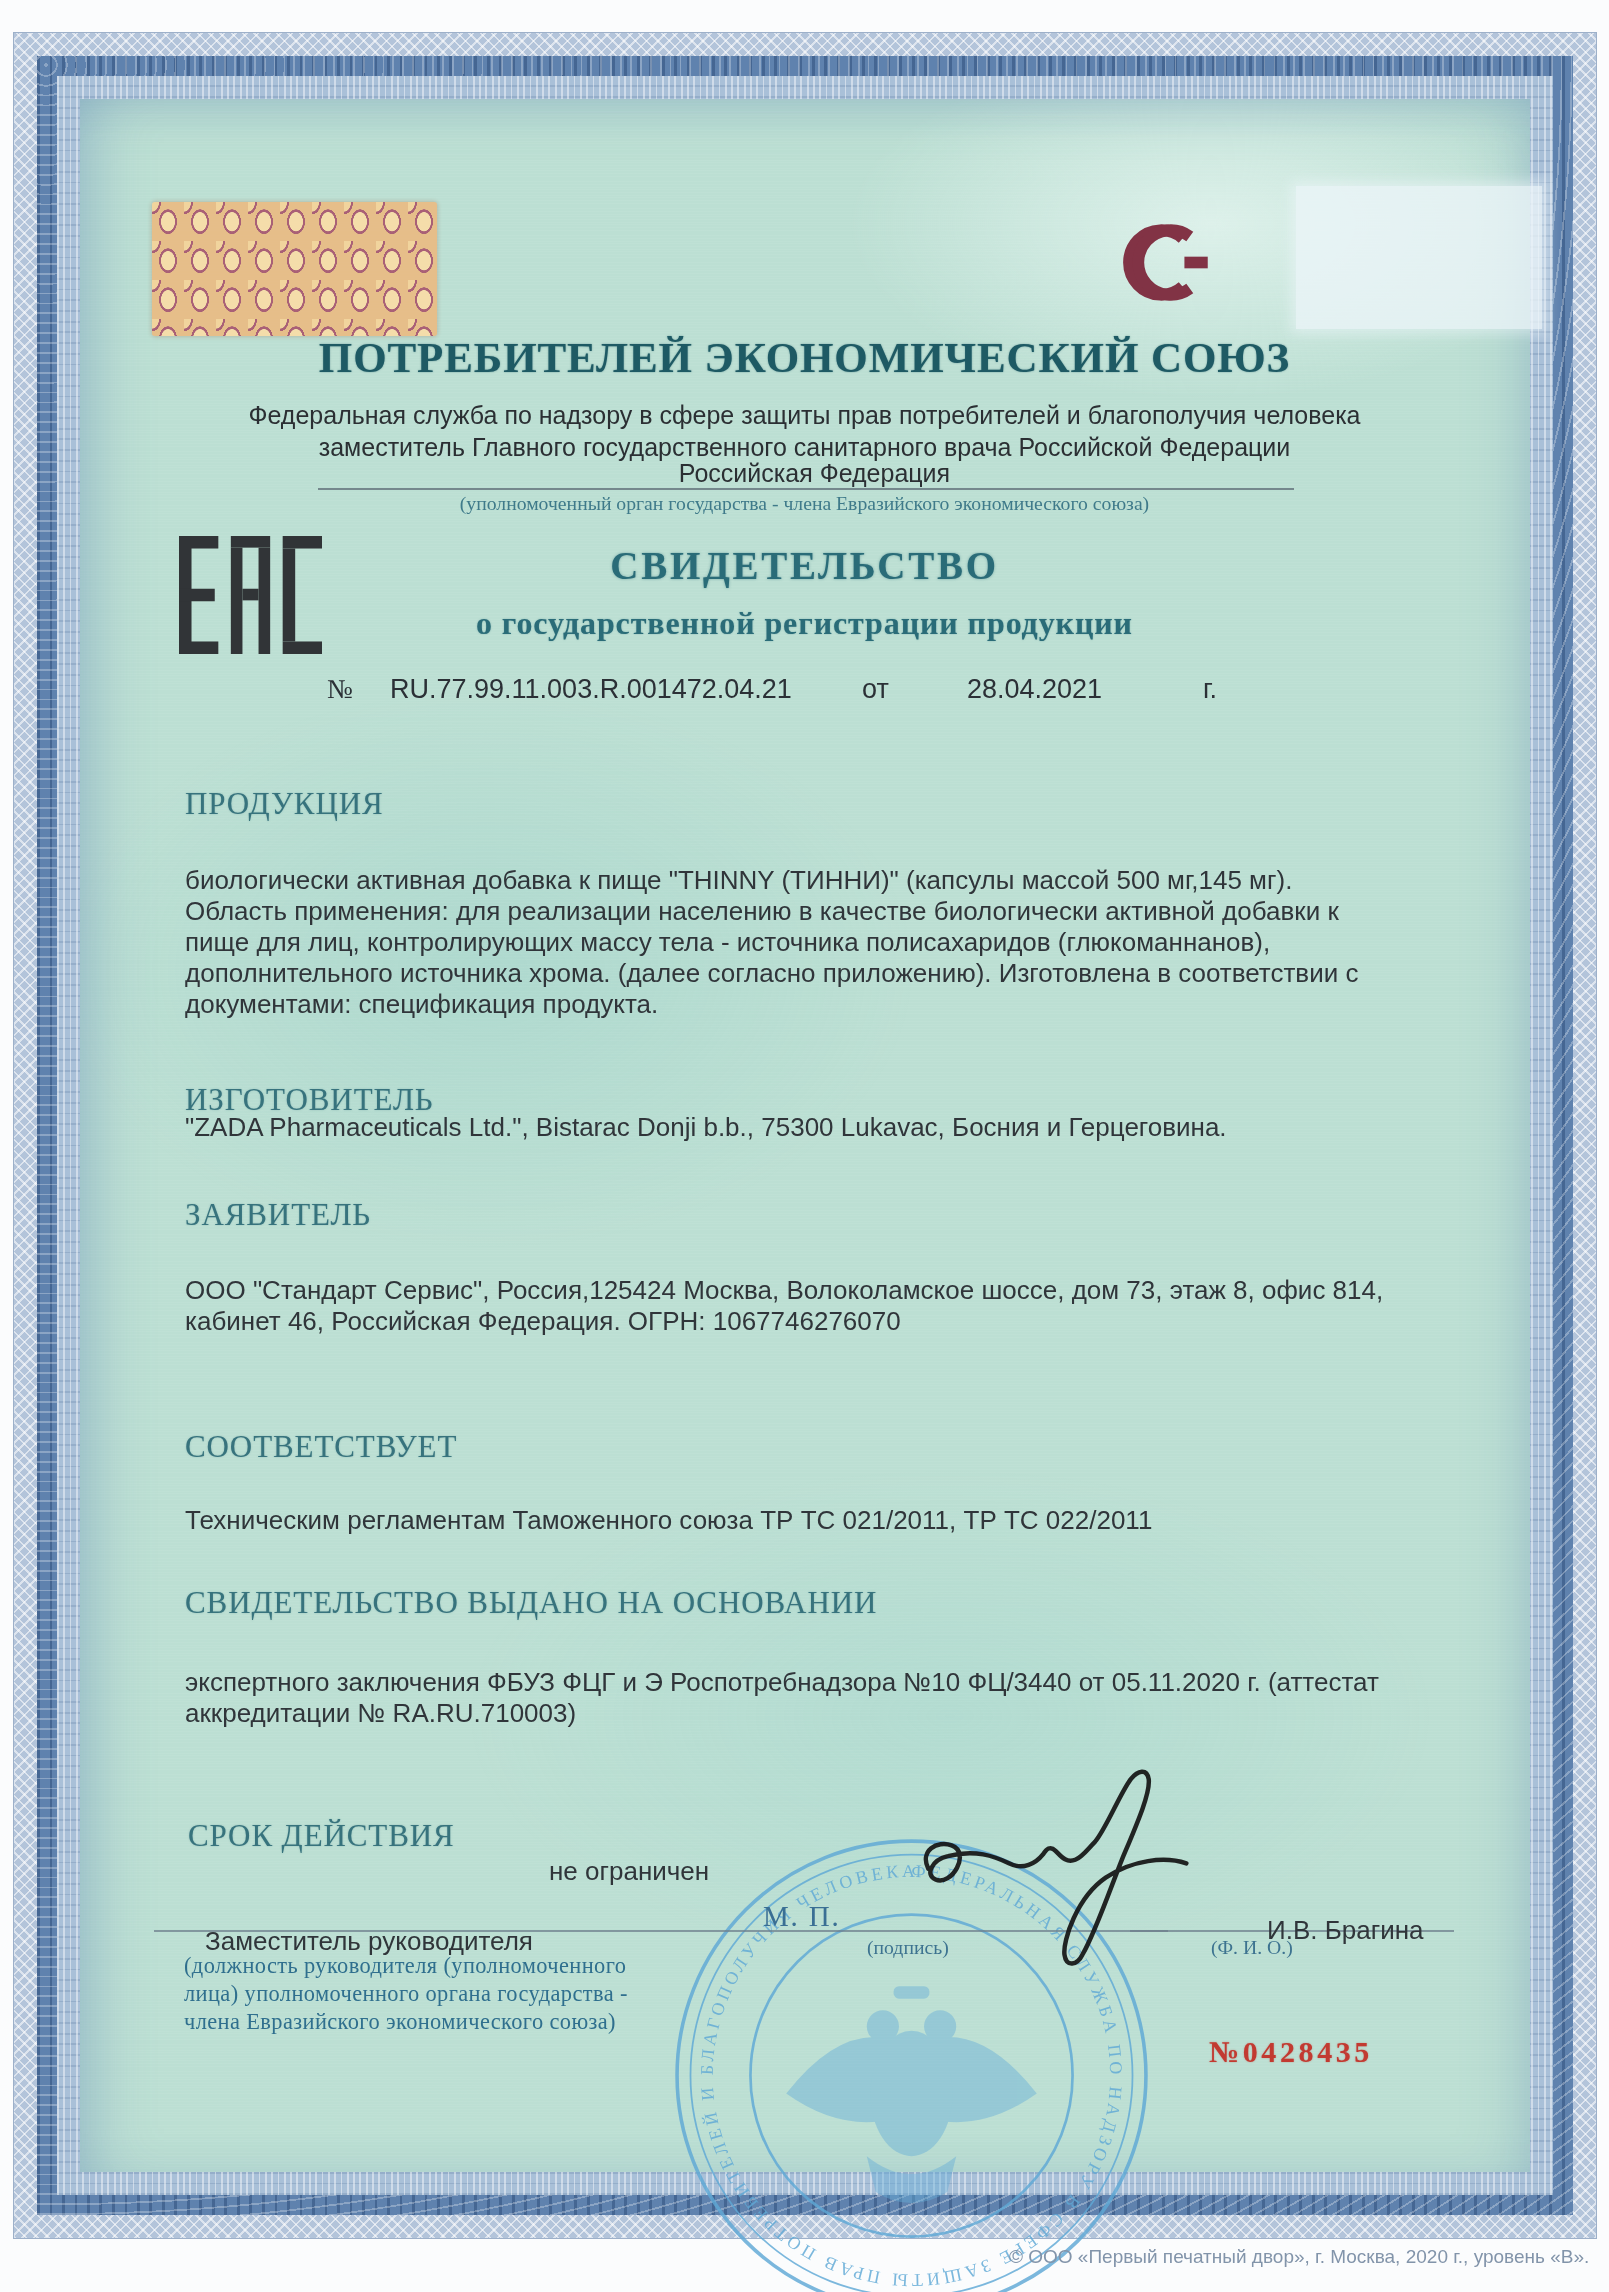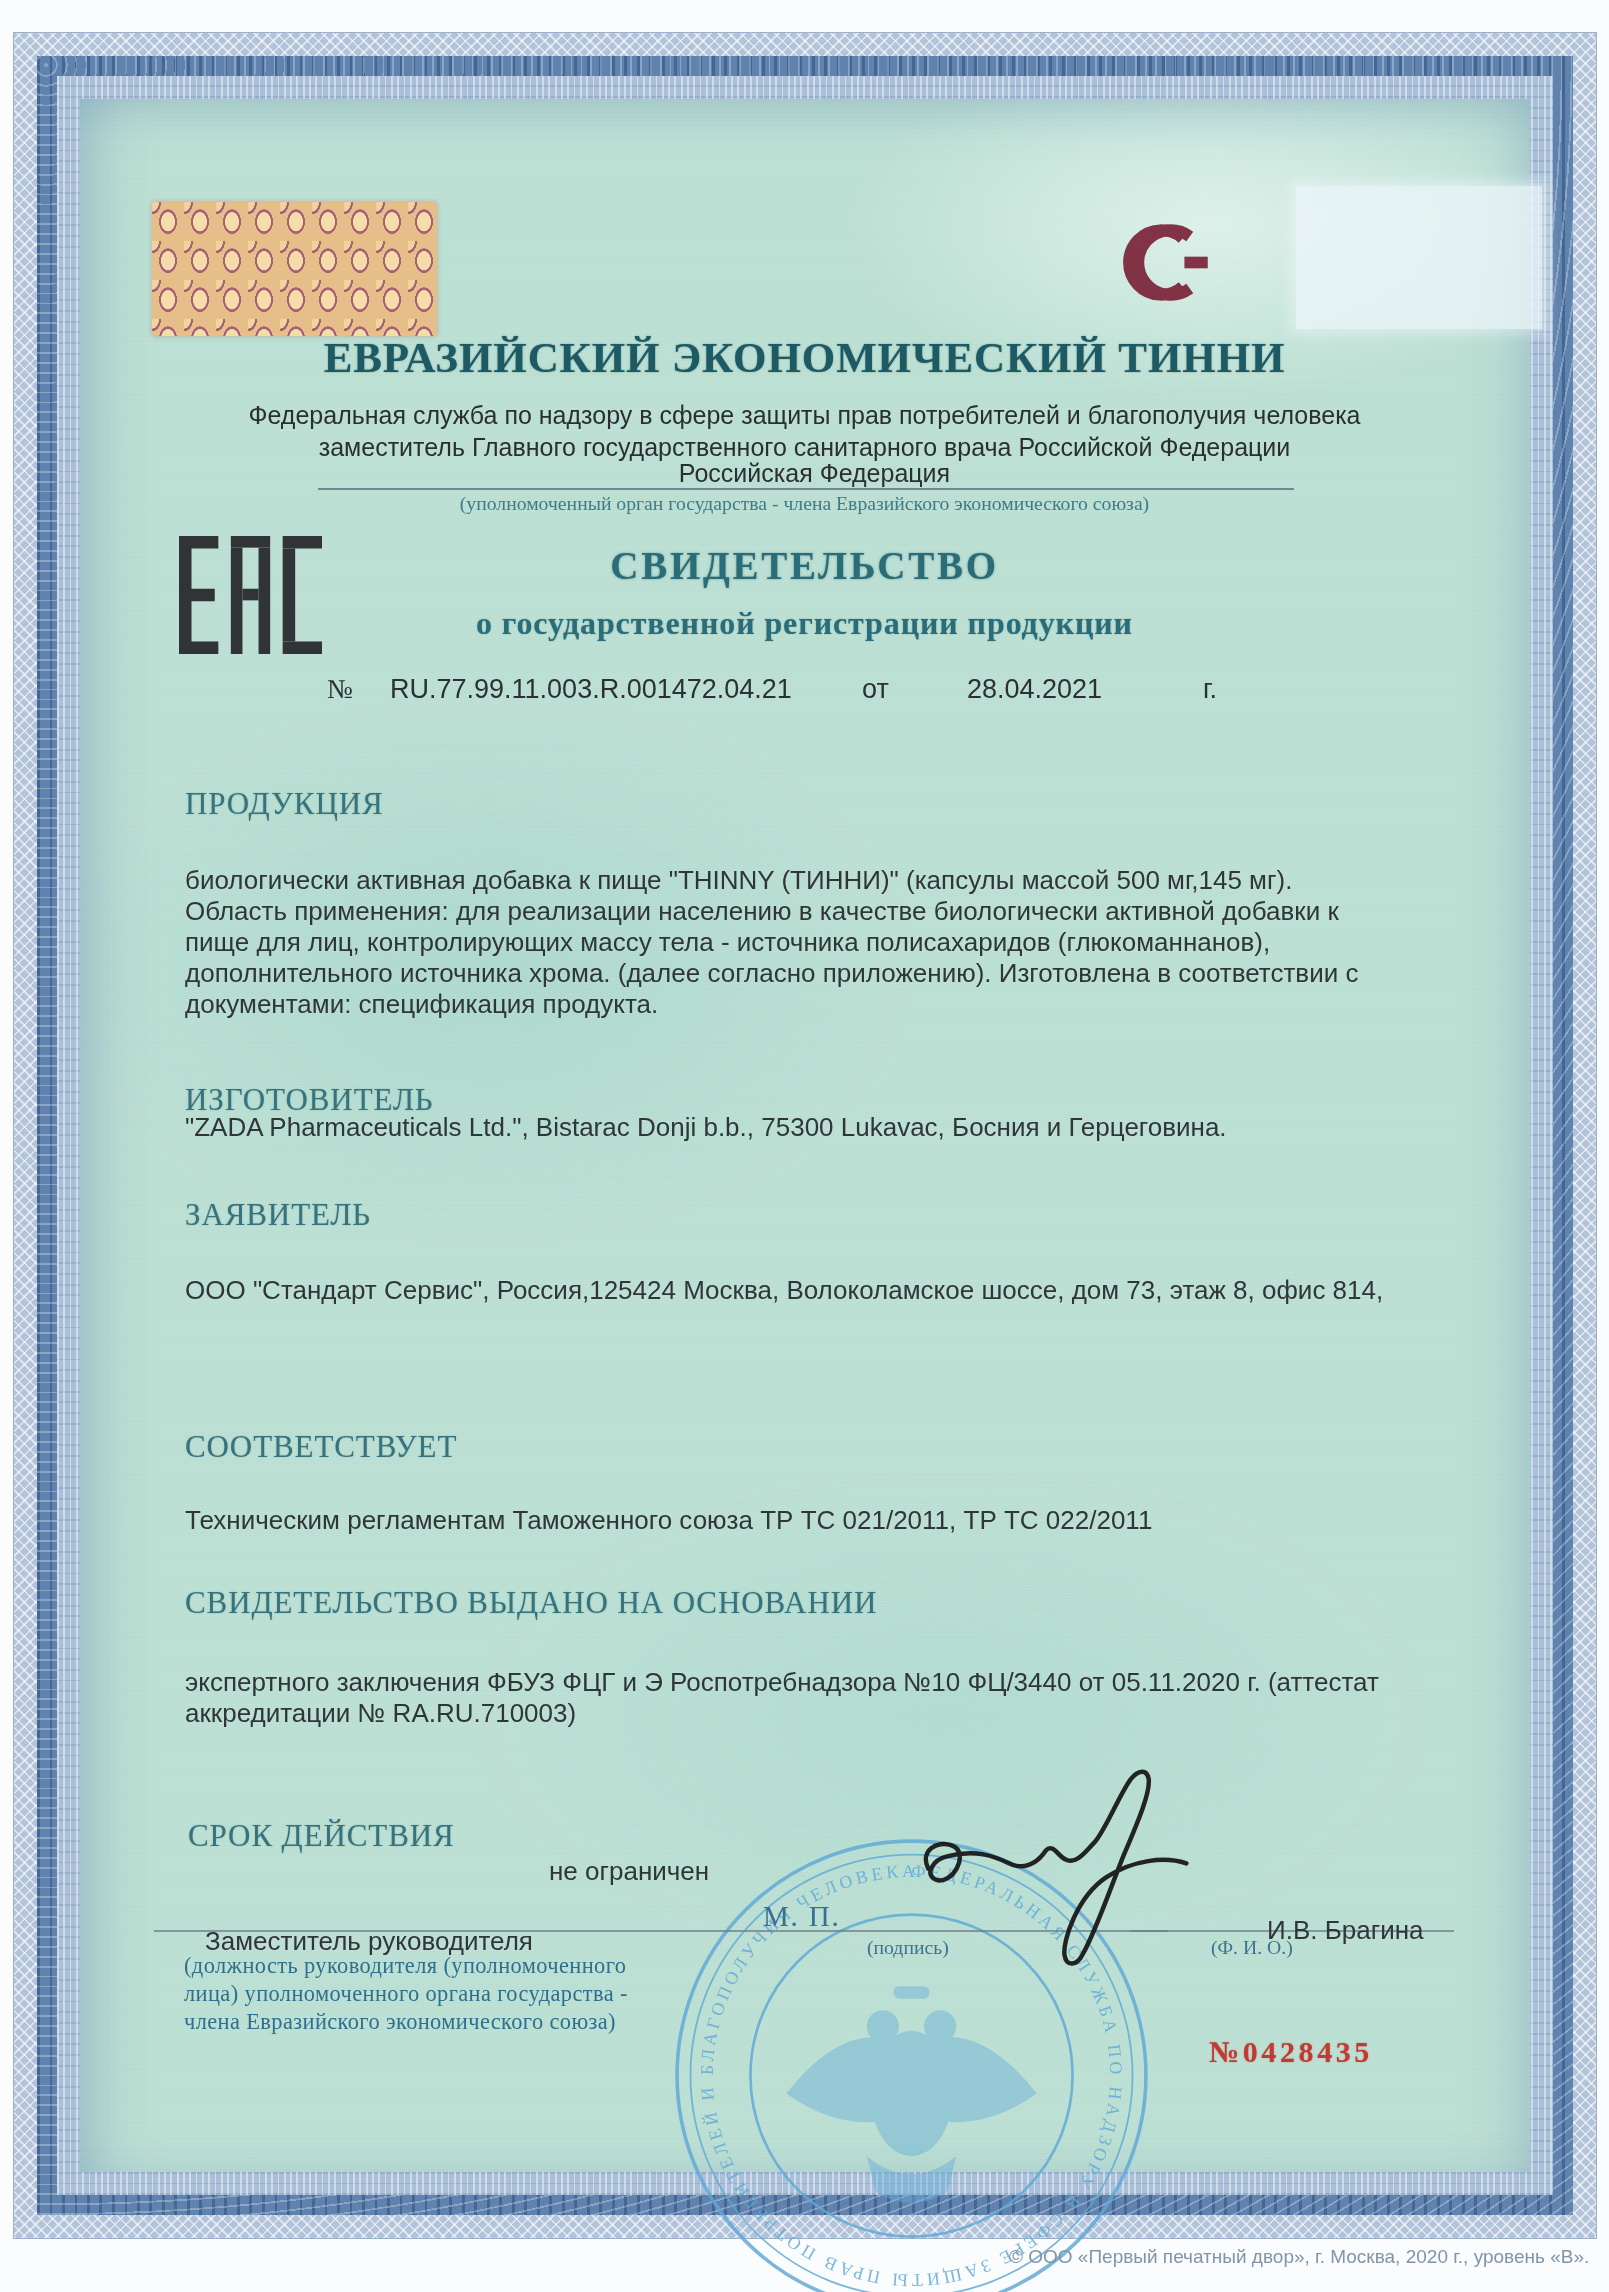--- a/index.html
+++ b/index.html
@@ -122,21 +122,21 @@
   <svg class="a" style="left:1118px;top:213px;" width="140" height="99" viewBox="0 0 156 110">
     <g stroke="#7b2438" stroke-width="13" fill="none" opacity="0.92">
       <path d="M72,28 A36,36 0 1 0 72,82"></path>
       <path d="M80,84 A36,36 0 1 1 80,26"></path>
       <path d="M100,55 H74"></path>
     </g>
   </svg>
 
   <div class="a watermark"></div>
 
-  <div class="a union-title">ЕВРАЗИЙСКИЙ ЭКОНОМИЧЕСКИЙ ТИННИ</div>
+  <div class="a union-title">ПОТРЕБИТЕЛЕЙ ЭКОНОМИЧЕСКИЙ СОЮЗ</div>
   <div class="a auth" style="top:401px;">Федеральная служба по надзору в сфере защиты прав потребителей и благополучия человека</div>
   <div class="a auth" style="top:433px;">заместитель Главного государственного санитарного врача Российской Федерации</div>
   <div class="a auth" style="top:459px;margin-left:20px;">Российская Федерация</div>
   <div class="a rule" style="left:318px;top:488px;width:976px;"></div>
   <div class="a auth-note">(уполномоченный орган государства - члена Евразийского экономического союза)</div>
 
   <svg class="a" style="left:179px;top:536px;" width="143" height="118" viewBox="0 0 160 132">
     <g fill="#26262a" opacity="0.92">
       <g>
         <rect x="0" y="0" width="14" height="132"></rect>
@@ -177,20 +177,21 @@
   </div>
 
   <div class="a sec-head" style="left:185px;top:1034px;margin-top:48px;">ИЗГОТОВИТЕЛЬ</div>
   <div class="a body-text" style="left:185px;top:1080px;width:1281px;">
     <div>"ZADA Pharmaceuticals Ltd.", Bistarac Donji b.b., 75300 Lukavac, Босния и Герцеговина.</div>
   </div>
 
   <div class="a sec-head" style="left:185px;top:1197px;">ЗАЯВИТЕЛЬ</div>
   <div class="a body-text" style="left:185px;top:1243px;width:1281px;">
     <div>ООО "Стандарт Сервис", Россия,125424 Москва, Волоколамское шоссе, дом 73, этаж 8, офис 814,</div>
+    <div>кабинет 46, Российская Федерация. ОГРН: 1067746276070</div>
   </div>
 
   <div class="a sec-head" style="left:185px;top:1429px;">СООТВЕТСТВУЕТ</div>
   <div class="a body-text" style="left:185px;top:1473px;width:1281px;">
     <div>Техническим регламентам Таможенного союза ТР ТС 021/2011, ТР ТС 022/2011</div>
   </div>
 
   <div class="a sec-head" style="left:185px;top:1585px;">СВИДЕТЕЛЬСТВО ВЫДАНО НА ОСНОВАНИИ</div>
   <div class="a body-text" style="left:185px;top:1635px;width:1281px;">
     <div>экспертного заключения ФБУЗ ФЦГ и Э Роспотребнадзора №10 ФЦ/3440 от 05.11.2020 г. (аттестат</div>

